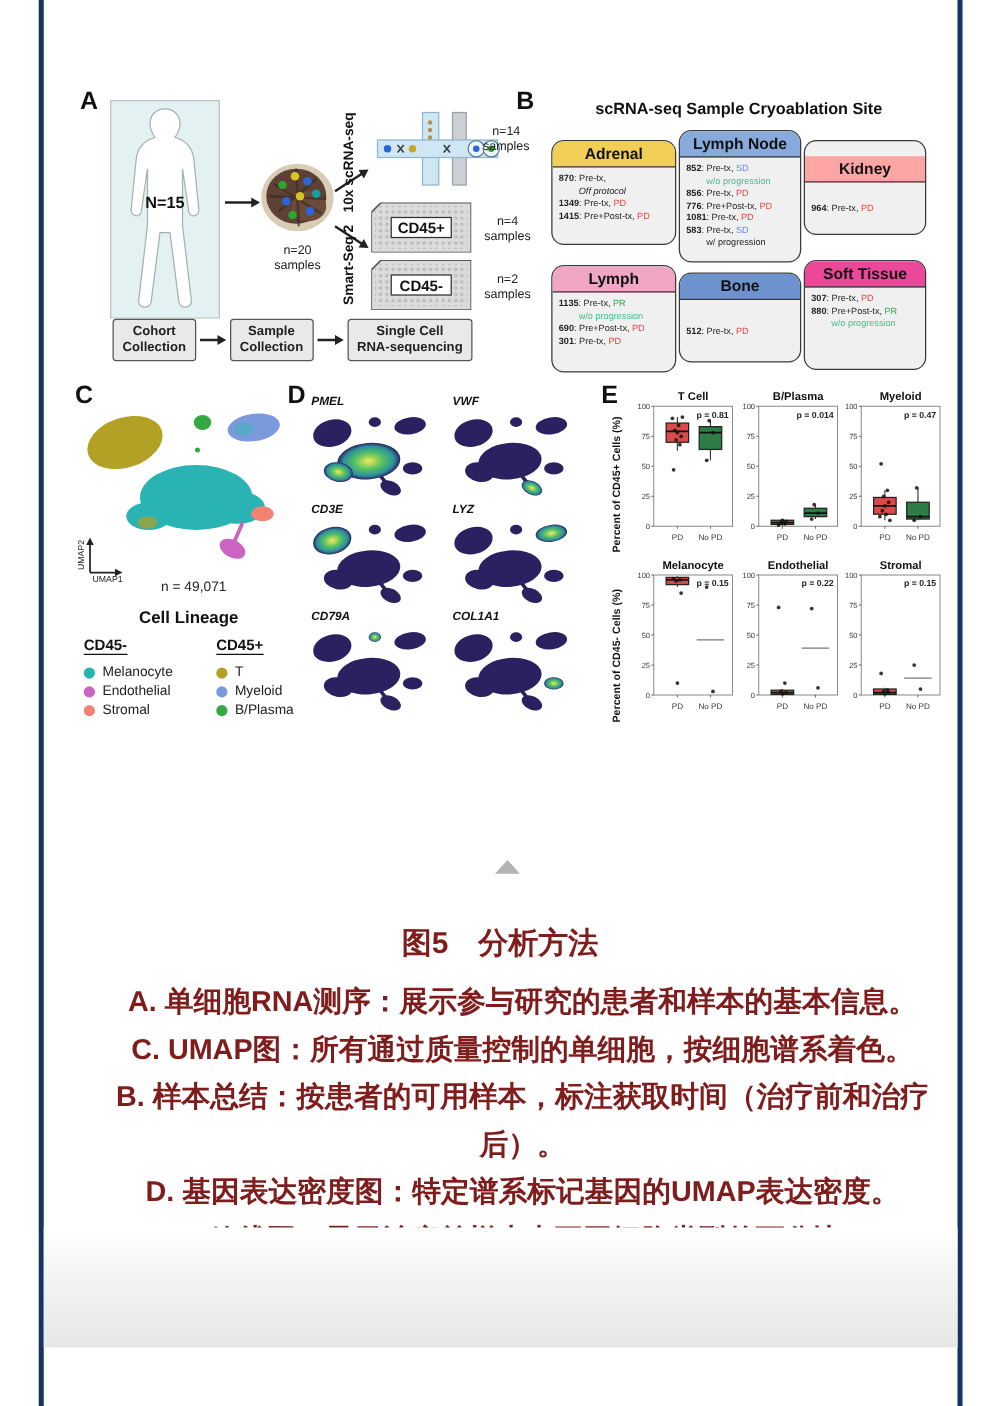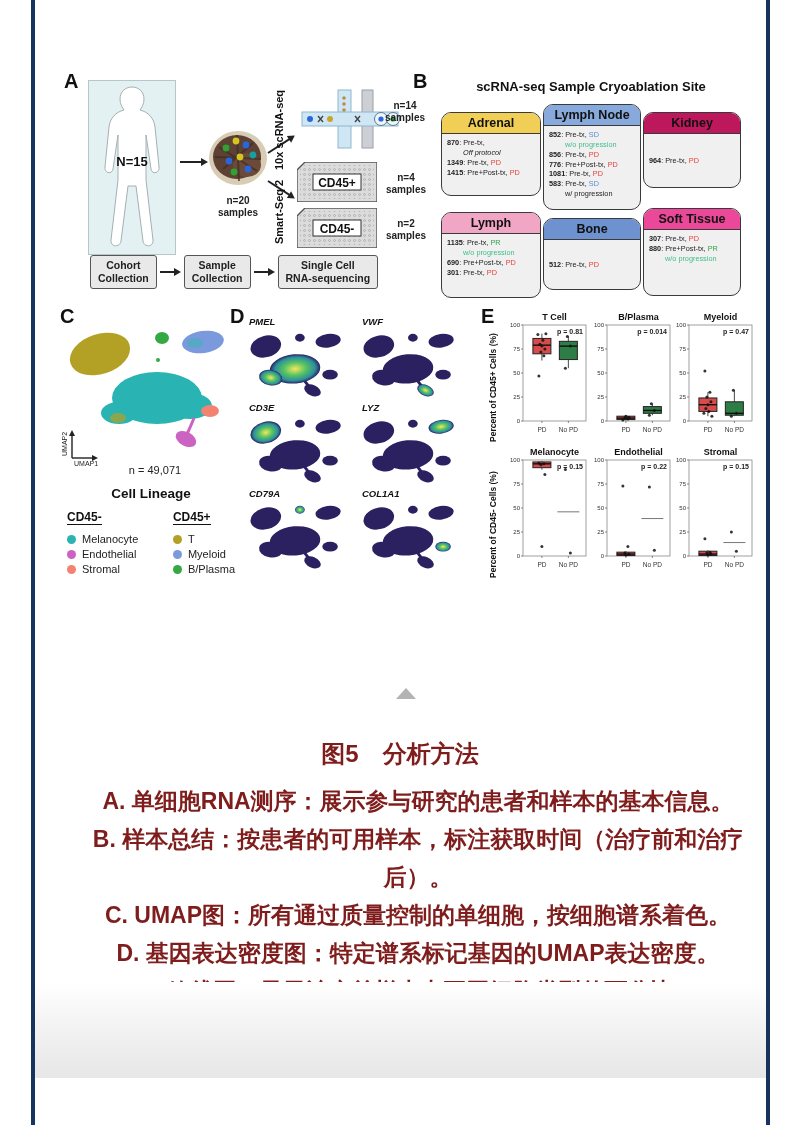--- a/index.html
+++ b/index.html
@@ -5,21 +5,21 @@
   html,body{margin:0;padding:0;background:#ffffff;}
   .page{position:relative;width:800px;height:1125px;background:#fff;overflow:hidden;
         font-family:"Liberation Sans",sans-serif;color:#222;}
   .vborder{position:absolute;top:0;width:4px;height:1125px;background:#17335f;}
   .vb-left{left:31px;} .vb-right{left:766px;}
 
   
   .plabel{position:absolute;font-size:20px;font-weight:800;color:#111;}
 
   
-  .nlabel{position:absolute;font-size:10px;line-height:1.15;text-align:center;color:#222;font-weight:bold;}
+  .nlabel{position:absolute;font-size:10px;line-height:1.15;text-align:center;color:#222;}
   .vlabel{position:absolute;font-weight:700;font-size:11px;white-space:nowrap;
           transform:rotate(-90deg);transform-origin:left bottom;color:#111;}
 
   
   .arrow{position:absolute;height:2px;background:#222;}
   .arrow::after{content:"";position:absolute;right:-6px;top:-3.5px;width:0;height:0;
     border-left:7px solid #222;border-top:4.5px solid transparent;border-bottom:4.5px solid transparent;}
   .a-up{transform:rotate(-33deg);transform-origin:left center;}
   .a-down{transform:rotate(33deg);transform-origin:left center;}
 
@@ -206,21 +206,21 @@
         <div class="site-line"><span style="font-weight: 700;">852</span><span>: Pre-tx, </span><span style="color: rgb(91, 139, 217);">SD</span></div>
         <div class="site-line ind"><span style="color: rgb(63, 190, 139);">w/o progression</span></div>
         <div class="site-line"><span style="font-weight: 700;">856</span><span>: Pre-tx, </span><span style="color: rgb(232, 65, 60);">PD</span></div>
         <div class="site-line"><span style="font-weight: 700;">776</span><span>: Pre+Post-tx, </span><span style="color: rgb(232, 65, 60);">PD</span></div>
         <div class="site-line"><span style="font-weight: 700;">1081</span><span>: Pre-tx, </span><span style="color: rgb(232, 65, 60);">PD</span></div>
         <div class="site-line"><span style="font-weight: 700;">583</span><span>: Pre-tx, </span><span style="color: rgb(91, 139, 217);">SD</span></div>
         <div class="site-line ind"><span>w/ progression</span></div>
       </div>
   </div>
   <div class="site-card vcenter" style="left:643px;top:112px;width:96px;height:74px">
-    <div class="site-header" style="background: #be185d;">Kidney</div>
+    <div class="site-header" style="background: #fca5a5; margin-top: 12px;">Kidney</div>
       <div class="site-body">
         <div class="site-line"><span style="font-weight: 700;">964</span><span>: Pre-tx, </span><span style="color: rgb(232, 65, 60);">PD</span></div>
       </div>
   </div>
   <div class="site-card" style="left:441px;top:212px;width:98px;height:84px">
     <div class="site-header" style="background: rgb(242, 166, 198);">Lymph</div>
       <div class="site-body">
         <div class="site-line"><span style="font-weight: 700;">1135</span><span>: Pre-tx, </span><span style="color: rgb(47, 162, 77);">PR</span></div>
         <div class="site-line ind"><span style="color: rgb(63, 190, 139);">w/o progression</span></div>
         <div class="site-line"><span style="font-weight: 700;">690</span><span>: Pre+Post-tx, </span><span style="color: rgb(232, 65, 60);">PD</span></div>
@@ -630,21 +630,21 @@
         <line x1="54.36" y1="95.56" x2="76.36" y2="95.56" stroke="#777" stroke-width="1"></line>
         <circle cx="62.36" cy="85" r="1.5" fill="#111" fill-opacity="0.85"></circle>
         <circle cx="67.36" cy="104.2" r="1.5" fill="#111" fill-opacity="0.85"></circle>
       </svg></div>
 
   <div class="collapse"></div>
 
   <div class="caption">
     <div class="caption-title">图5　分析方法</div>
     <div class="caption-line">A. 单细胞RNA测序：展示参与研究的患者和样本的基本信息。</div>
+    <div class="caption-line">C. UMAP图：所有通过质量控制的单细胞，按细胞谱系着色。</div>
     <div class="caption-line">B. 样本总结：按患者的可用样本，标注获取时间（治疗前和治疗后）。</div>
-    <div class="caption-line">C. UMAP图：所有通过质量控制的单细胞，按细胞谱系着色。</div>
     <div class="caption-line">D. 基因表达密度图：特定谱系标记基因的UMAP表达密度。</div>
     <div class="caption-line">E. 箱线图：显示治疗前样本中不同细胞类型的百分比，</div>
     <div class="caption-line">比较进展性疾病患者与未进展患者的细胞组成。</div>
   </div>
 
   <div class="footer-fade"></div>
 </div>
 
 </body></html>

